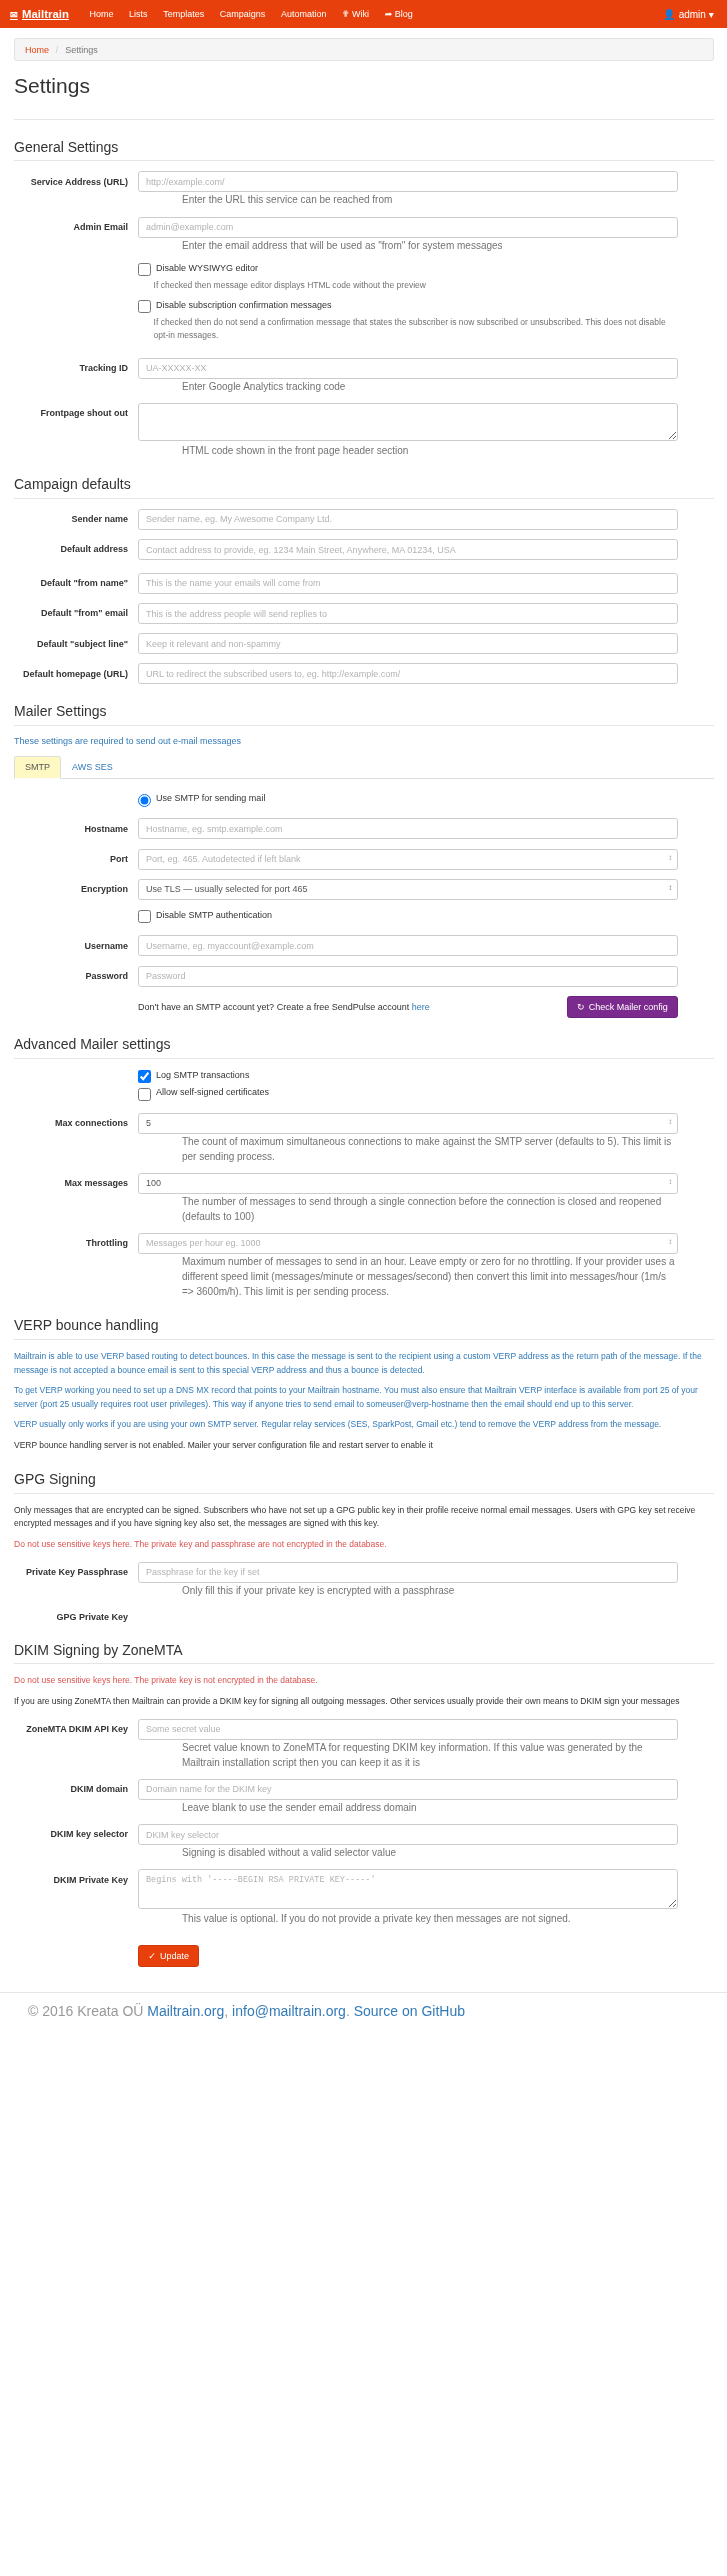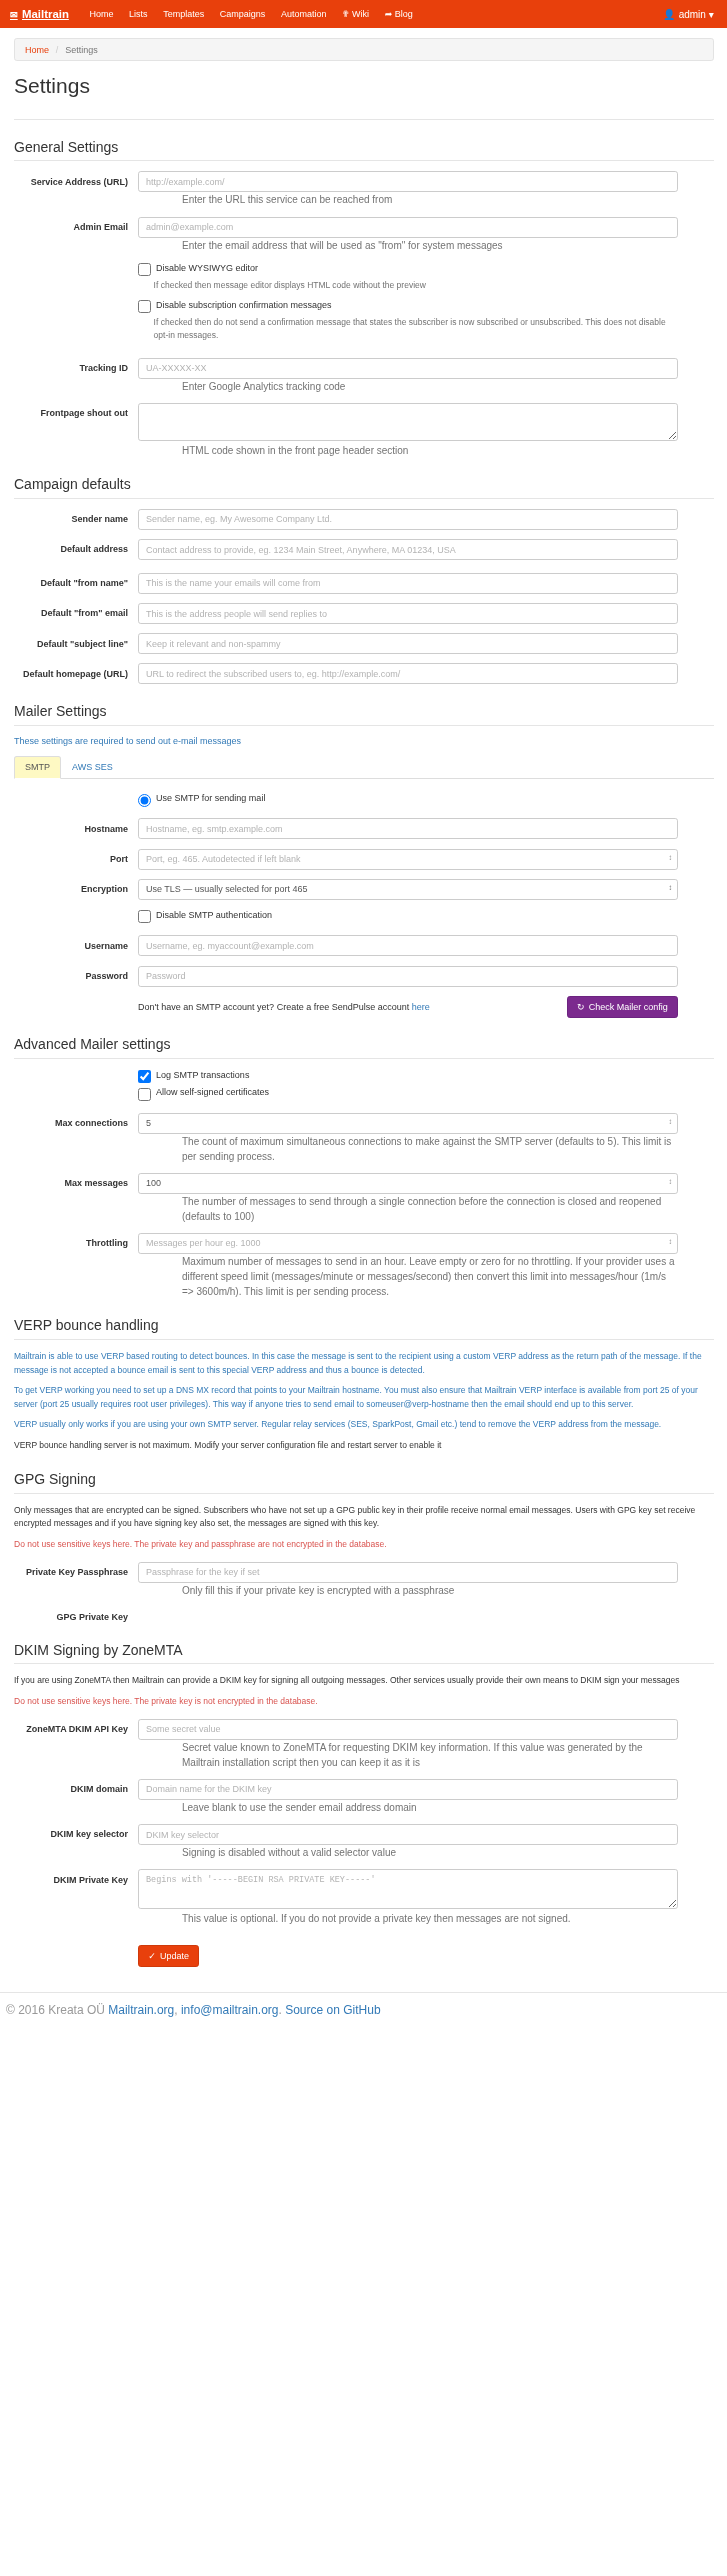--- a/index.html
+++ b/index.html
@@ -203,22 +203,22 @@
   
   p.info { font-size: 8.5px; line-height: 1.6; margin: 0 0 7px 0; }
   p.blue { color: #337ab7; }
   p.red { color: #d9534f; }
   p.plain { color: #333; }
 
   
   .footer {
     margin-top: 25px;
     border-top: 0.7px solid #e5e5e5;
-    padding: 10px 14px 17px 6px;
-    font-size: 12px;
+    padding: 10px 14px 17px 28px;
+    font-size: 14px;
     color: #999;
   }
   .footer a { color: #337ab7; text-decoration: none; }
   .update-row { margin: 18.5px 0 7px 0; padding-left: 124px; }
   .hr-light { height: 0.7px; background: #e5e5e5; border: 0; margin: 15.6px 0 0 0; }
 </style>
 </head>
 <body>
 
 <div class="navbar">
@@ -437,41 +437,41 @@
     <div class="field">
       <div class="spinner-wrap"><input type="text" placeholder="Messages per hour eg. 1000" style=""></div>
       <div class="help">Maximum number of messages to send in an hour. Leave empty or zero for no throttling. If your provider uses a different speed limit (messages/minute or messages/second) then convert this limit into messages/hour (1m/s =&gt; 3600m/h). This limit is per sending process.</div>
     </div>
   </div>
 
   <h2 class="section">VERP bounce handling</h2>
   <p class="info blue">Mailtrain is able to use VERP based routing to detect bounces. In this case the message is sent to the recipient using a custom VERP address as the return path of the message. If the message is not accepted a bounce email is sent to this special VERP address and thus a bounce is detected.</p>
   <p class="info blue">To get VERP working you need to set up a DNS MX record that points to your Mailtrain hostname. You must also ensure that Mailtrain VERP interface is available from port 25 of your server (port 25 usually requires root user privileges). This way if anyone tries to send email to someuser@verp-hostname then the email should end up to this server.</p>
   <p class="info blue">VERP usually only works if you are using your own SMTP server. Regular relay services (SES, SparkPost, Gmail etc.) tend to remove the VERP address from the message.</p>
-  <p class="info plain">VERP bounce handling server is not maximum. Modify your server configuration file and restart server to enable it</p>
+  <p class="info plain">VERP bounce handling server is not enabled. Mailer your server configuration file and restart server to enable it</p>
 
   <h2 class="section">GPG Signing</h2>
   <p class="info plain">Only messages that are encrypted can be signed. Subscribers who have not set up a GPG public key in their profile receive normal email messages. Users with GPG key set receive encrypted messages and if you have signing key also set, the messages are signed with this key.</p>
   <p class="info red">Do not use sensitive keys here. The private key and passphrase are not encrypted in the database.</p>
 
   <div class="row" style="margin-top:10px">
     <div class="label">Private Key Passphrase</div>
     <div class="field">
       <input type="text" placeholder="Passphrase for the key if set" style="">
       <div class="help">Only fill this if your private key is encrypted with a passphrase</div>
     </div>
   </div>
 
   <div class="row">
     <div class="label">GPG Private Key</div>
   </div>
 
   <h2 class="section">DKIM Signing by ZoneMTA</h2>
+  <p class="info red">Do not use sensitive keys here. The private key is not encrypted in the database.</p>
   <p class="info plain">If you are using ZoneMTA then Mailtrain can provide a DKIM key for signing all outgoing messages. Other services usually provide their own means to DKIM sign your messages</p>
-  <p class="info red">Do not use sensitive keys here. The private key is not encrypted in the database.</p>
 
   <div class="row" style="margin-top:10px">
     <div class="label">ZoneMTA DKIM API Key</div>
     <div class="field">
       <input type="text" placeholder="Some secret value" style="">
       <div class="help">Secret value known to ZoneMTA for requesting DKIM key information. If this value was generated by the Mailtrain installation script then you can keep it as it is</div>
     </div>
   </div>
 
   <div class="row">

